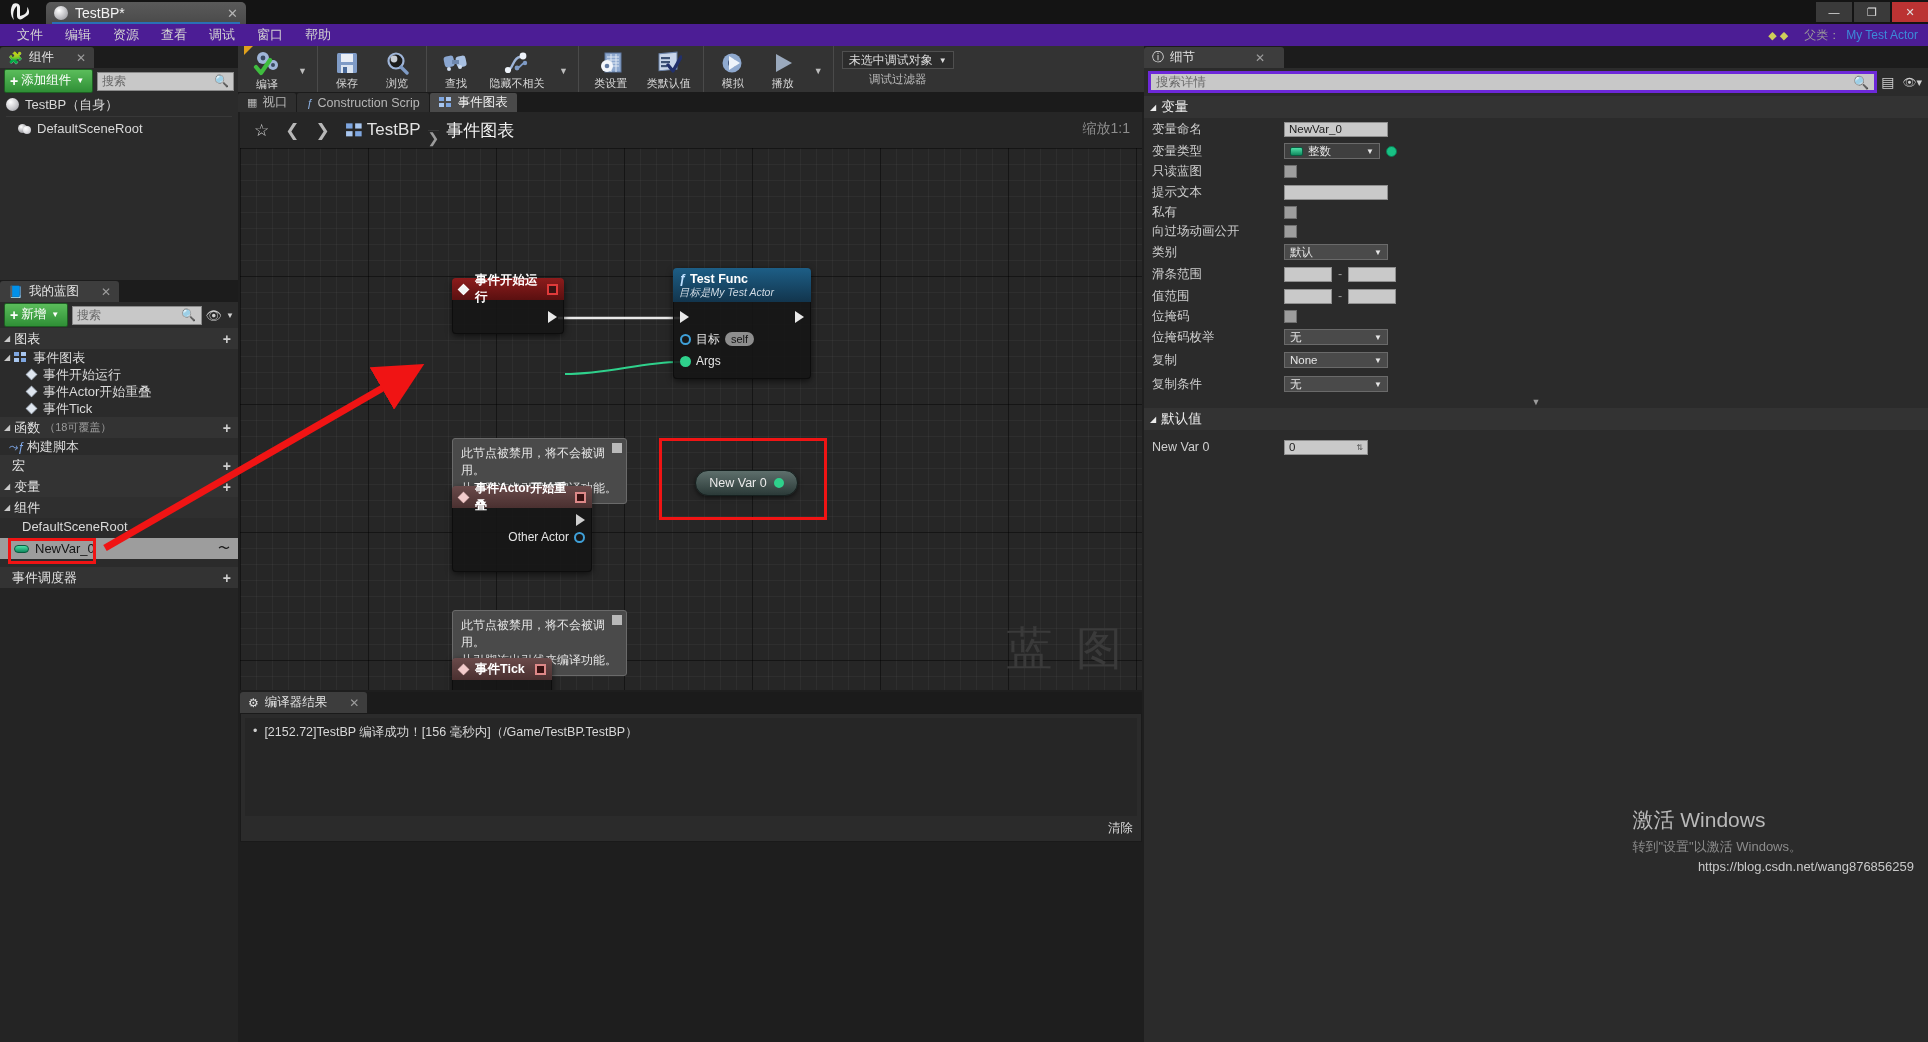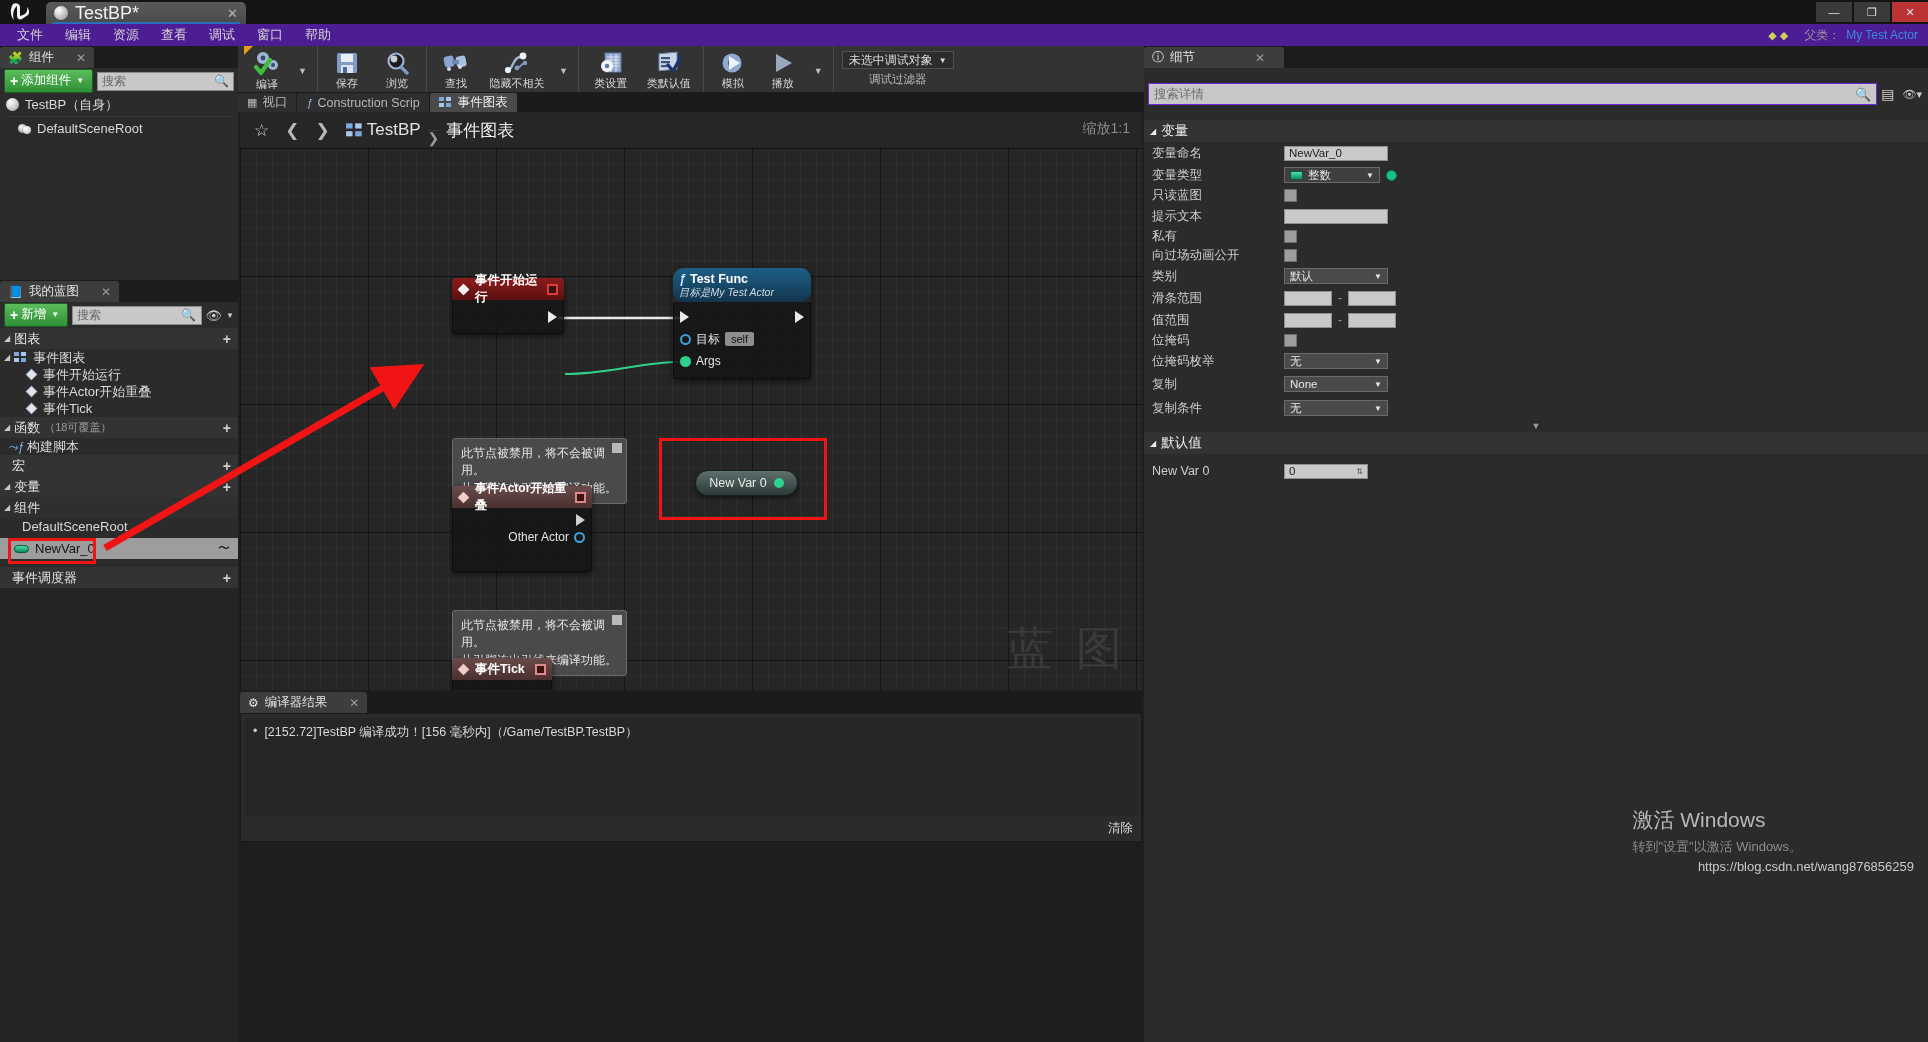--- a/index.html
+++ b/index.html
@@ -10,21 +10,21 @@
   
   #titlebar { position:absolute; left:0; top:0; width:1928px; height:24px;
     background:#141414; display:flex; align-items:flex-end; }
   #ue-logo { width:40px; height:24px; display:flex; align-items:center; justify-content:center;
     color:#e8e8e8; font-size:17px; font-weight:bold; font-family:"Liberation Serif",serif; }
   .tab-asset { height:22px; min-width:200px; background:linear-gradient(#5a5a5a,#4a4a4a);
     border-radius:5px 5px 0 0; display:flex; align-items:center; padding:0 8px;
     margin-left:6px; position:relative; }
   .tab-asset .dot { width:14px; height:14px; border-radius:50%;
     background:radial-gradient(circle at 35% 32%, #ffffff, #b9b9bd 60%, #8d8d92); margin-right:7px; }
-  .tab-asset .label { font-size:18px; color:#f2f2f2; }
+  .tab-asset .label { font-size:14px; color:#f2f2f2; }
   .tab-asset .xbtn { margin-left:auto; color:#b5b5b5; font-size:13px; padding-left:18px; }
   .tab-asset::after { content:""; position:absolute; left:6px; right:6px; bottom:0; height:2px;
     background:#2a6fb5; }
   #win-ctrl { margin-left:auto; display:flex; height:24px; align-items:center; }
   #win-ctrl div { width:36px; height:20px; display:flex; align-items:center; justify-content:center;
     background:#3a3a3a; margin-left:2px; color:#e0e0e0; font-size:11px; }
   #win-ctrl div.close { background:#b33; }
 
   
   #menubar { position:absolute; left:0; top:24px; width:1928px; height:22px;
@@ -135,34 +135,34 @@
 
   
   .node { position:absolute; border-radius:5px; box-shadow:0 2px 6px rgba(0,0,0,.6); }
   .node-hdr { height:22px; border-radius:4px 4px 0 0; display:flex; align-items:center;
     padding:0 6px; font-size:12.5px; color:#fff; font-weight:bold; }
   .node-body { background:rgba(22,22,22,.88); border-radius:0 0 4px 4px;
     border:1px solid #0d0d0d; border-top:none; }
   .hdr-event { background:linear-gradient(#8d1c1c,#5a1010); }
   .hdr-event-dis { background:linear-gradient(#6a4a4a,#4a3030); }
   .hdr-fn { background:linear-gradient(#1d5e86,#12354d); flex-direction:column;
-    align-items:flex-start; height:34px; justify-content:center; padding-top:2px;border-radius:11px; }
+    align-items:flex-start; height:34px; justify-content:center; padding-top:2px; }
   .hdr-fn .t1 { font-size:12.5px; font-weight:bold; }
   .hdr-fn .t2 { font-size:10.5px; font-style:italic; font-weight:normal; color:#cfd9e2; }
   .exec-out { width:0;height:0; border-left:9px solid #e9e9e9; border-top:6px solid transparent;
     border-bottom:6px solid transparent; }
   .exec-in { width:0;height:0; border-left:9px solid #e9e9e9; border-top:6px solid transparent;
     border-bottom:6px solid transparent; }
   .exec-hollow { width:0;height:0; border-left:9px solid transparent; border-top:6px solid transparent;
     border-bottom:6px solid transparent; position:relative; }
   .pin-circle { width:11px; height:11px; border-radius:50%; border:2px solid #3fa0d8; }
   .pin-circle.green { border-color:#2fd18c; background:#2fd18c; }
   .sq-red { width:11px; height:11px; border:2px solid #e03a3a; background:#3a1212; }
   .node-row { display:flex; align-items:center; height:22px; padding:0 6px; font-size:12px; color:#e4e4e4; gap:5px; }
-  .selfbox { background:#8e8e8e; color:#151515; font-size:11px; border-radius:2px; padding:1px 6px; }
+  .selfbox { background:#8e8e8e; color:#151515; font-size:11px; border-radius:7px; padding:1px 6px; }
 
   .comment-node { position:absolute; background:#4a4a4a; border:1px solid #6a6a6a;
     border-radius:3px; padding:6px 8px; font-size:12px; color:#e6e6e6; line-height:1.45; }
   .comment-node .pin { position:absolute; right:4px; top:4px; width:10px; height:10px; background:#b9b9b9; }
 
   #redbox-graph { position:absolute; left:419px; top:290px; width:168px; height:82px;
     border:3px solid #f01414; }
   #newvar-node { position:absolute; left:455px; top:322px; width:103px; height:26px;
     border-radius:13px; background:linear-gradient(#5e6f6c,#2b3a38); border:1px solid #16201f;
     display:flex; align-items:center; justify-content:center; gap:7px;
@@ -173,21 +173,21 @@
     display:flex; align-items:flex-end; }
   #cr-panel { position:absolute; left:240px; top:713px; width:902px; height:129px; background:#2b2b2b;
     border:1px solid #1a1a1a; }
   #cr-list { position:absolute; left:4px; top:4px; right:4px; height:98px; background:#262626; padding:6px 8px; }
   .cr-line { font-size:12.5px; color:#d8d8d8; display:flex; gap:7px; }
   .cr-line .b { color:#cfcfcf; }
   #cr-clear { position:absolute; right:8px; bottom:4px; font-size:12.5px; color:#d8d8d8; }
 
   
   #details { position:absolute; left:1144px; top:46px; width:784px; height:996px; background:#2b2b2b; }
-  #det-search { height:22px; margin:15px 4px; background:#c8c8c8; border:1px solid #6d28d9;
+  #det-search { height:22px; margin:3px 4px; background:#c8c8c8; border:3px solid #6d28d9;
     display:flex; align-items:center; padding:0 5px; color:#6a6a6a; font-size:12.5px; }
   #det-search .mag { margin-left:auto; color:#222; font-size:13px; }
   .det-icons { display:flex; align-items:center; gap:8px; padding-right:6px; }
   .det-section { height:22px; background:#333333; display:flex; align-items:center;
     font-size:13.5px; color:#ececec; padding-left:6px; }
   .det-section .tri { font-size:8px; margin-right:5px; }
   .det-row { height:19px; display:flex; align-items:center; font-size:12.5px; color:#cfcfcf; }
   .det-row .lbl { width:140px; padding-left:8px; flex:none; }
   .det-row .val { flex:1; display:flex; align-items:center; gap:6px; padding-right:10px; }
   .txtfield { height:15px; background:#c9c9c9; border:1px solid #8f8f8f; color:#1c1c1c;

